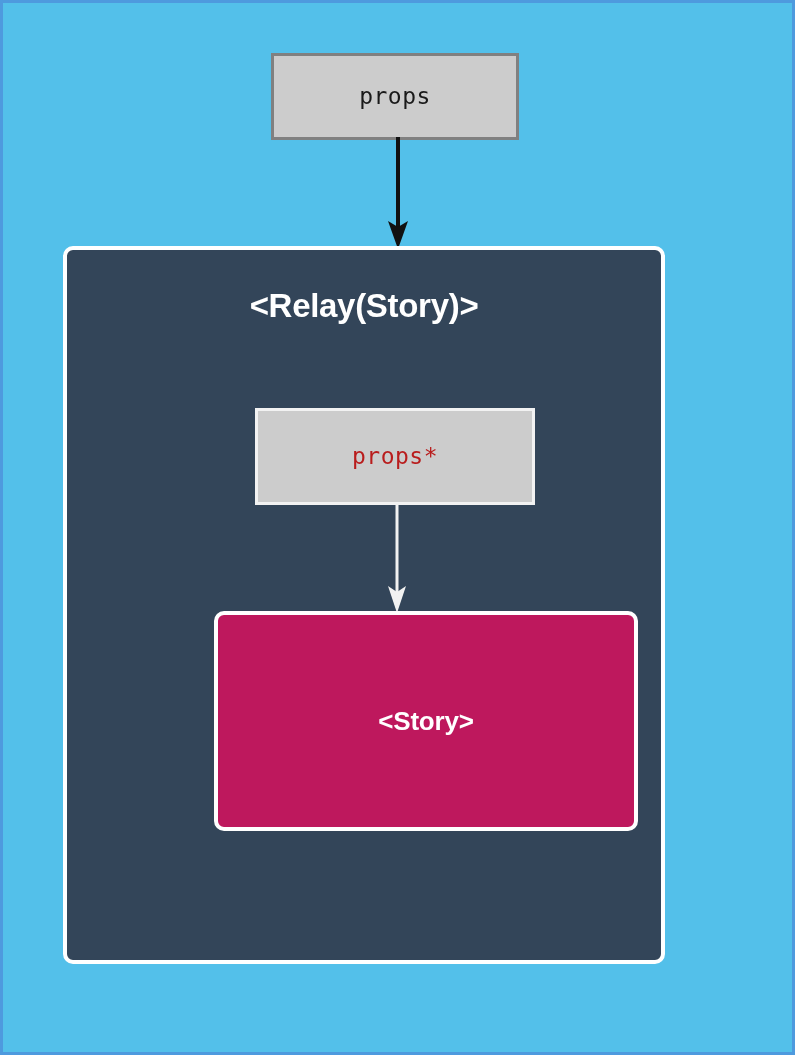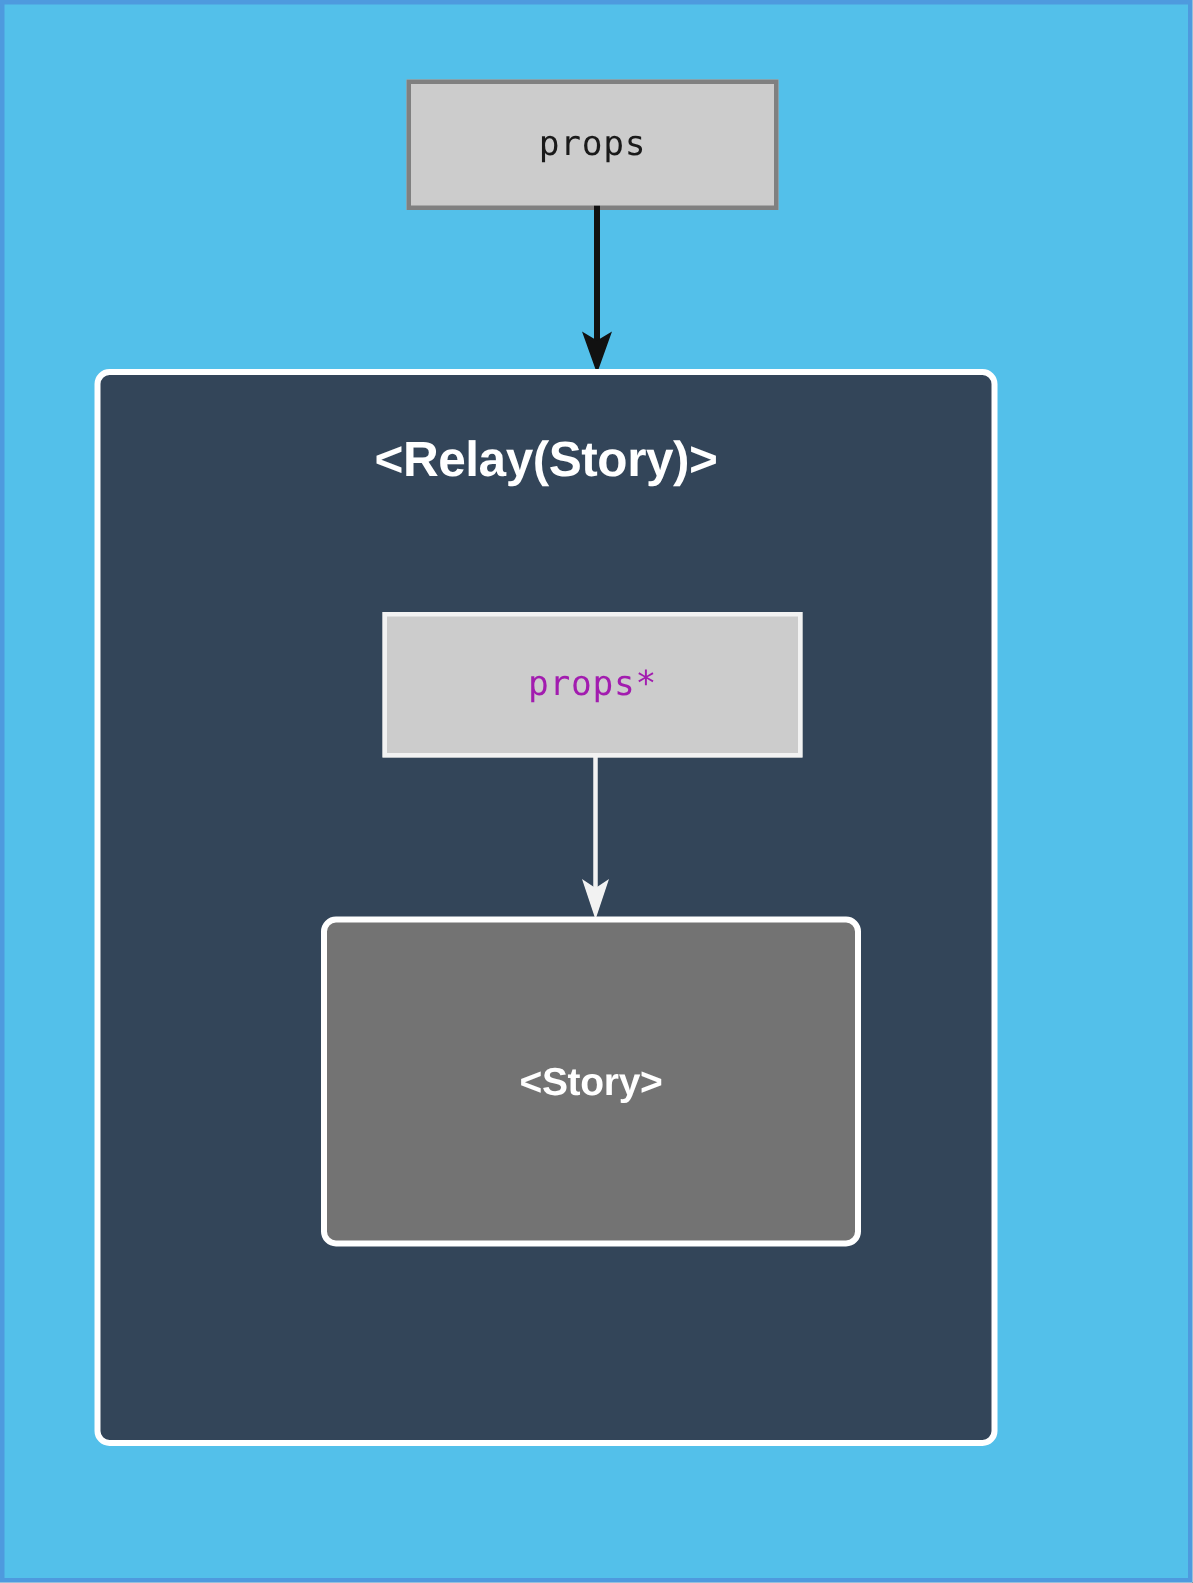--- a/index.html
+++ b/index.html
@@ -88,42 +88,42 @@
     background: #cccccc;
     border: 3px solid #f2f2f2;
     box-sizing: border-box;
     display: flex;
     align-items: center;
     justify-content: center;
   }
   .props-inner-label {
     font-family: "DejaVu Sans Mono", "Liberation Mono", monospace;
     font-size: 23px;
-    color: #a21caf;
+    color: #b91c1c;
     letter-spacing: 0.5px;
     line-height: 1;
   }
 
   
   .arrow-inner {
     position: absolute;
     left: 372px;
     top: 500px;
     width: 44px;
     height: 110px;
   }
 
   
   .story-box {
     position: absolute;
     left: 211px;
     top: 608px;
-    width: 360px;
+    width: 424px;
     height: 220px;
-    background: #737373;
+    background: #be185d;
     border: 4px solid #ffffff;
     border-radius: 10px;
     box-sizing: border-box;
     display: flex;
     align-items: center;
     justify-content: center;
   }
   .story-label {
     font-family: "Liberation Sans", sans-serif;
     font-weight: bold;

